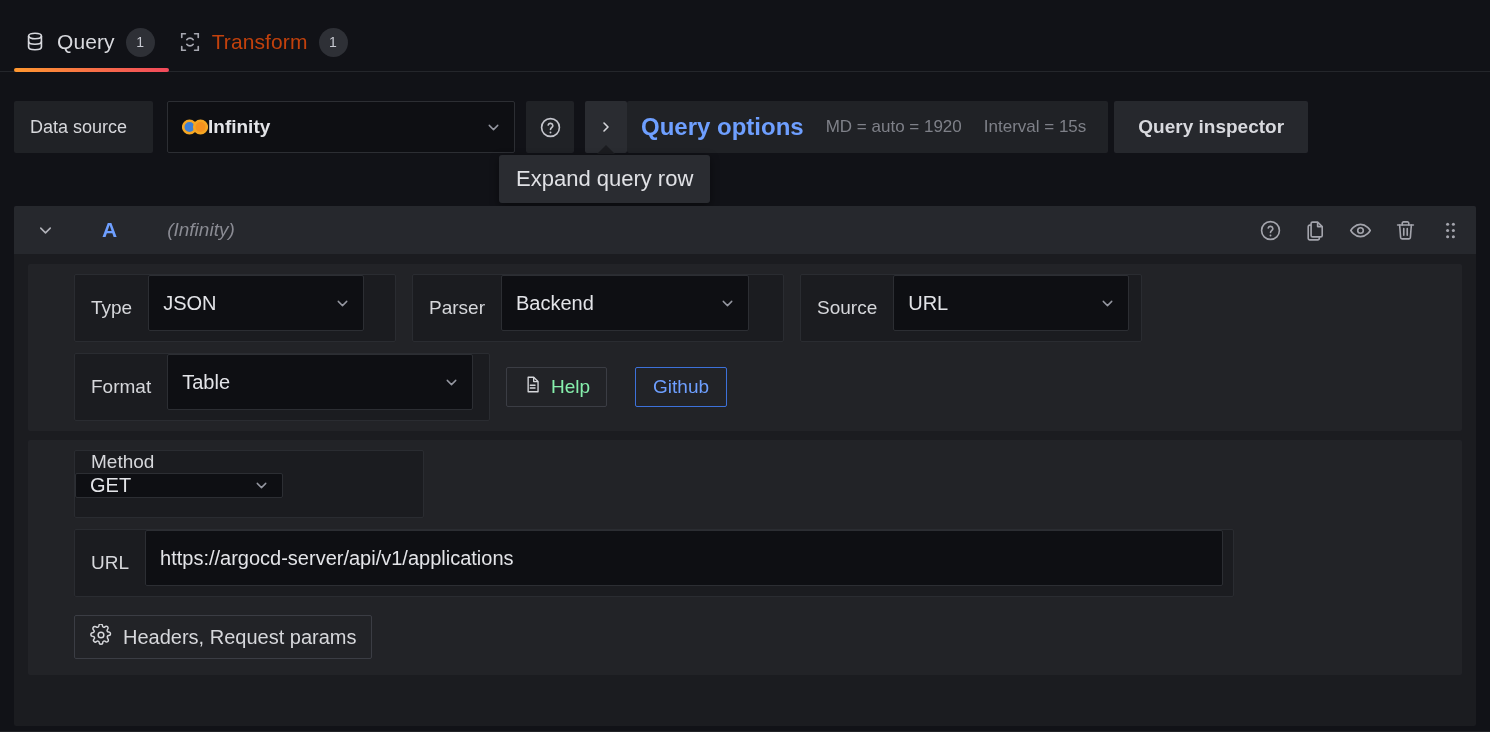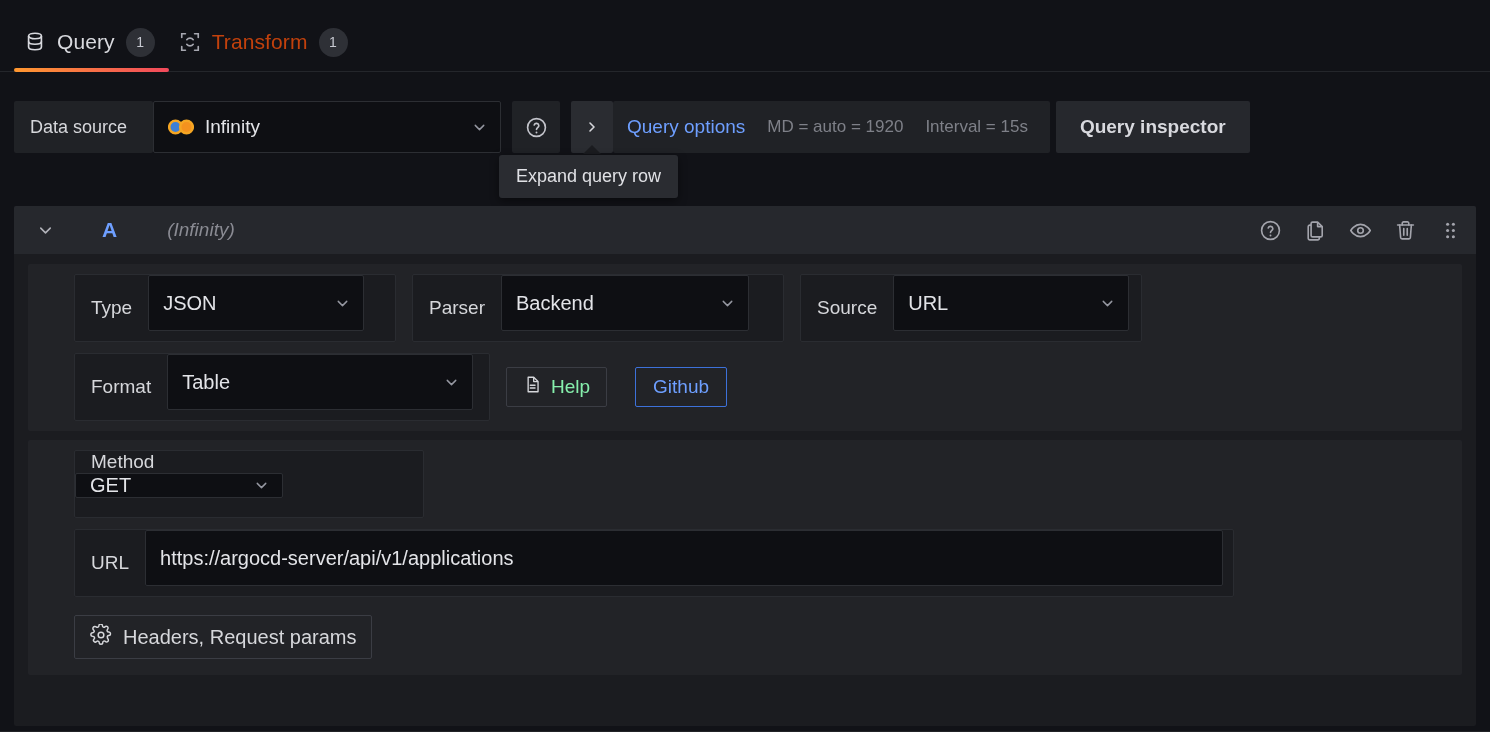--- a/index.html
+++ b/index.html
@@ -47,24 +47,25 @@
   .toolbar {
     position: absolute; left: 14px; top: 101px;
     display: flex; align-items: stretch; height: 52px;
   }
   .ds-label {
     width: 139px; background: #202226; border-radius: 2px;
     display: flex; align-items: center; padding-left: 16px;
     font-size: 18px; color: #d6d7db;
   }
   .ds-picker {
-    width: 348px; 
+    width: 348px; margin-left: 14px;
     background: #0e0f13; border: 1px solid #2c2e33; border-radius: 2px;
-    display: flex; align-items: center; padding: 0 12px 0 14px; gap: 11px;
+    display: flex; align-items: center; padding: 0 12px 0 14px; 
     cursor: pointer;
+    font-weight: bold;
   }
   .ds-name { font-size: 19px; color: #e3e4e8; flex: 1; }
   .infinity-icon { width: 26px; height: 16px; flex: none; display: block; }
   .chev { width: 17px; height: 17px; flex: none; color: #9597a1; }
 
   .icon-btn {
     width: 48px; margin-left: 11px;
     background: #202226; border-radius: 2px;
     display: flex; align-items: center; justify-content: center; cursor: pointer;
   }
@@ -82,35 +83,35 @@
     width: 0; height: 0;
     border-left: 9px solid transparent; border-right: 9px solid transparent;
     border-bottom: 9px solid #1b1c20;
   }
 
   .qopt-strip {
     display: flex; align-items: center; gap: 22px;
     background: #202226; border-radius: 2px;
     padding: 0 22px 0 14px;
   }
-  .qopt-title { font-size: 19px; color: #6e9fff; font-weight: normal; cursor: pointer; }
+  .qopt-title { font-size: 24px; color: #6e9fff; font-weight: bold; cursor: pointer; }
   .qopt-meta { font-size: 17px; color: #7e8088; white-space: nowrap; }
 
   .qinspector {
     margin-left: 6px; padding: 0 24px;
     background: #26282d; border-radius: 2px;
     display: flex; align-items: center;
     font-size: 19px; font-weight: bold; color: #d8d9de; cursor: pointer;
   }
 
   
   .tooltip {
     position: absolute; left: 499px; top: 155px;
     background: #2a2c31; border-radius: 3px;
-    padding: 11px 17px; font-size: 18px; color: #e0e1e5;
+    padding: 11px 17px; font-size: 22px; color: #e0e1e5;
     white-space: nowrap; box-shadow: 0 3px 10px rgba(0,0,0,.45);
   }
 
   
   .qcard {
     position: absolute; left: 14px; top: 206px;
     width: 1462px; height: 520px;
     background: #1b1c20; border-radius: 2px; overflow: hidden;
   }
   .qhead {

